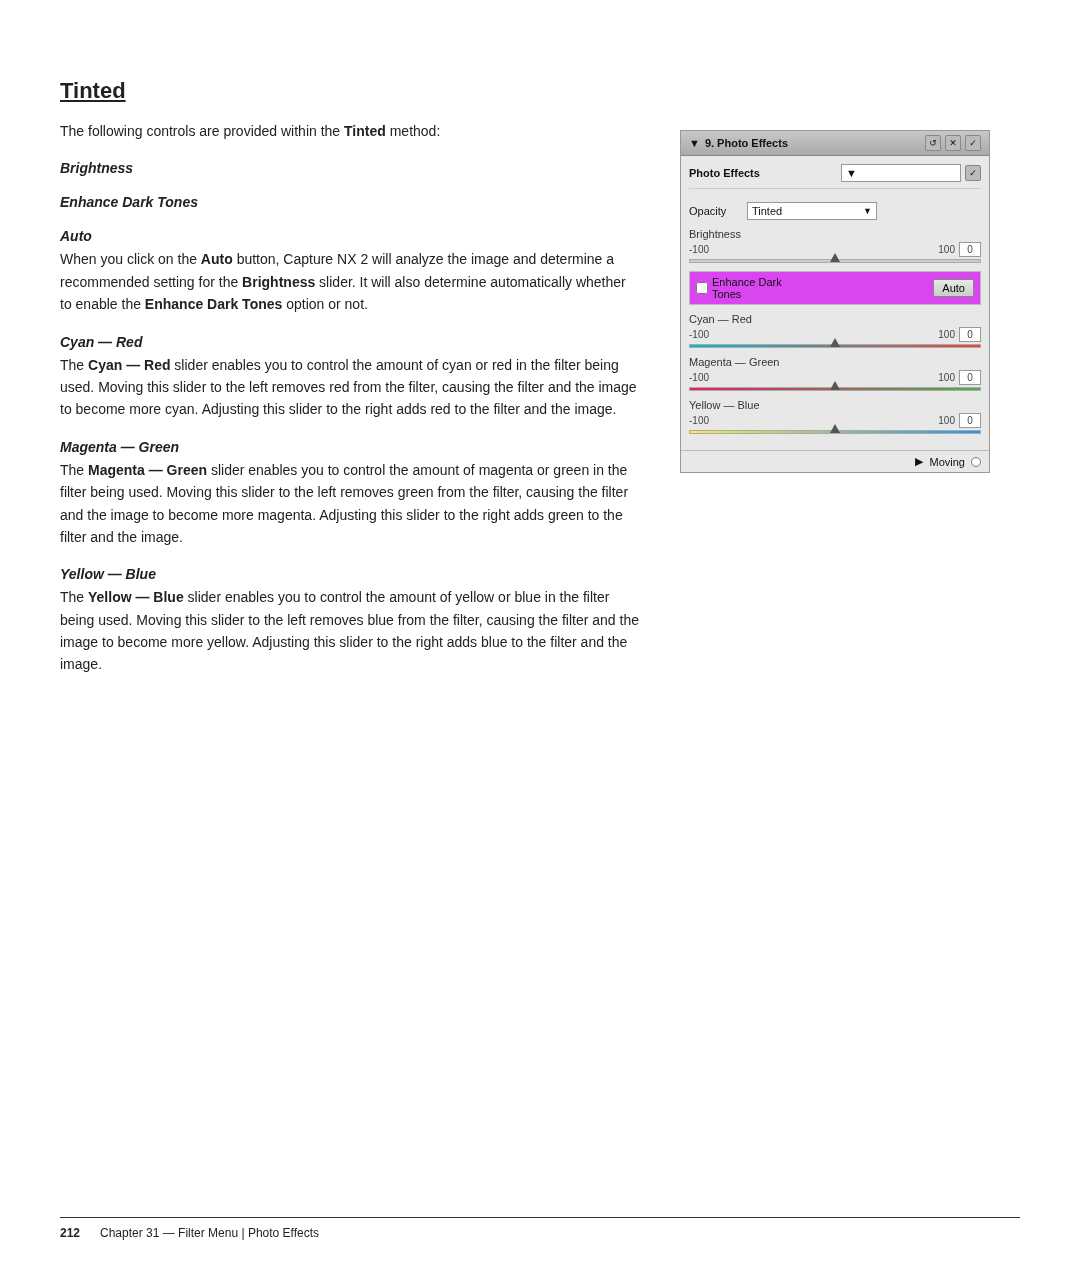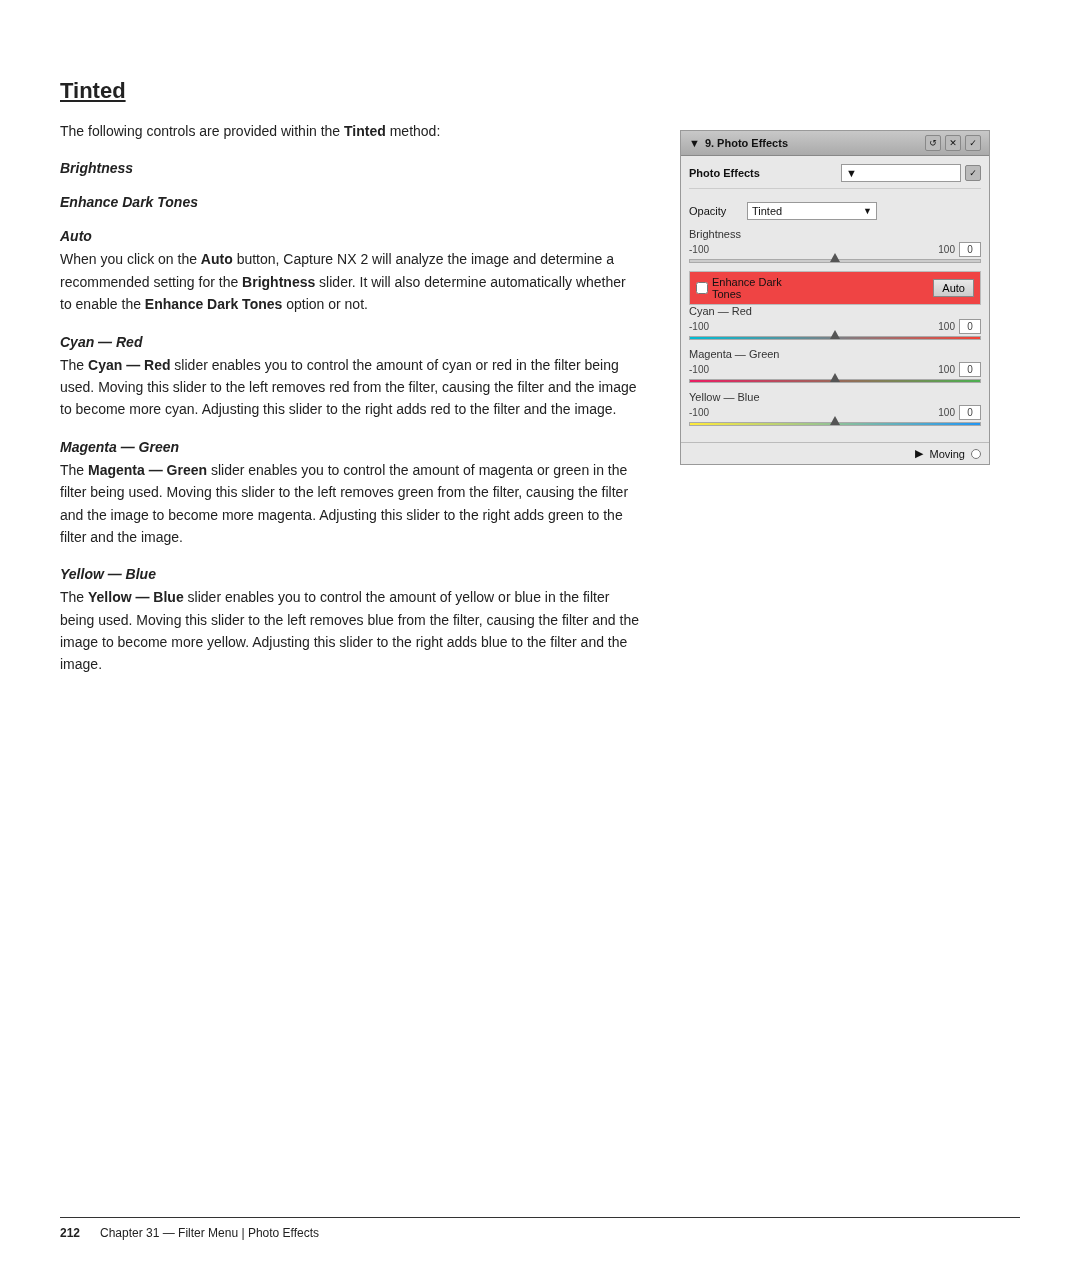--- a/index.html
+++ b/index.html
@@ -191,22 +191,23 @@
       background: linear-gradient(to right, #e91e63, #4caf50);
     }
     .yellow-track {
       background: linear-gradient(to right, #ffeb3b, #2196f3);
     }
 
     .enhance-row {
       display: flex;
       align-items: center;
       justify-content: space-between;
+      margin-bottom: 8px;
       border: 1px solid #bbb;
-      background: #ef4444;
+      background: #d946ef;
       padding: 4px 6px;
     }
 
     .enhance-left {
       display: flex;
       align-items: center;
       gap: 4px;
     }
 
     .auto-btn {

